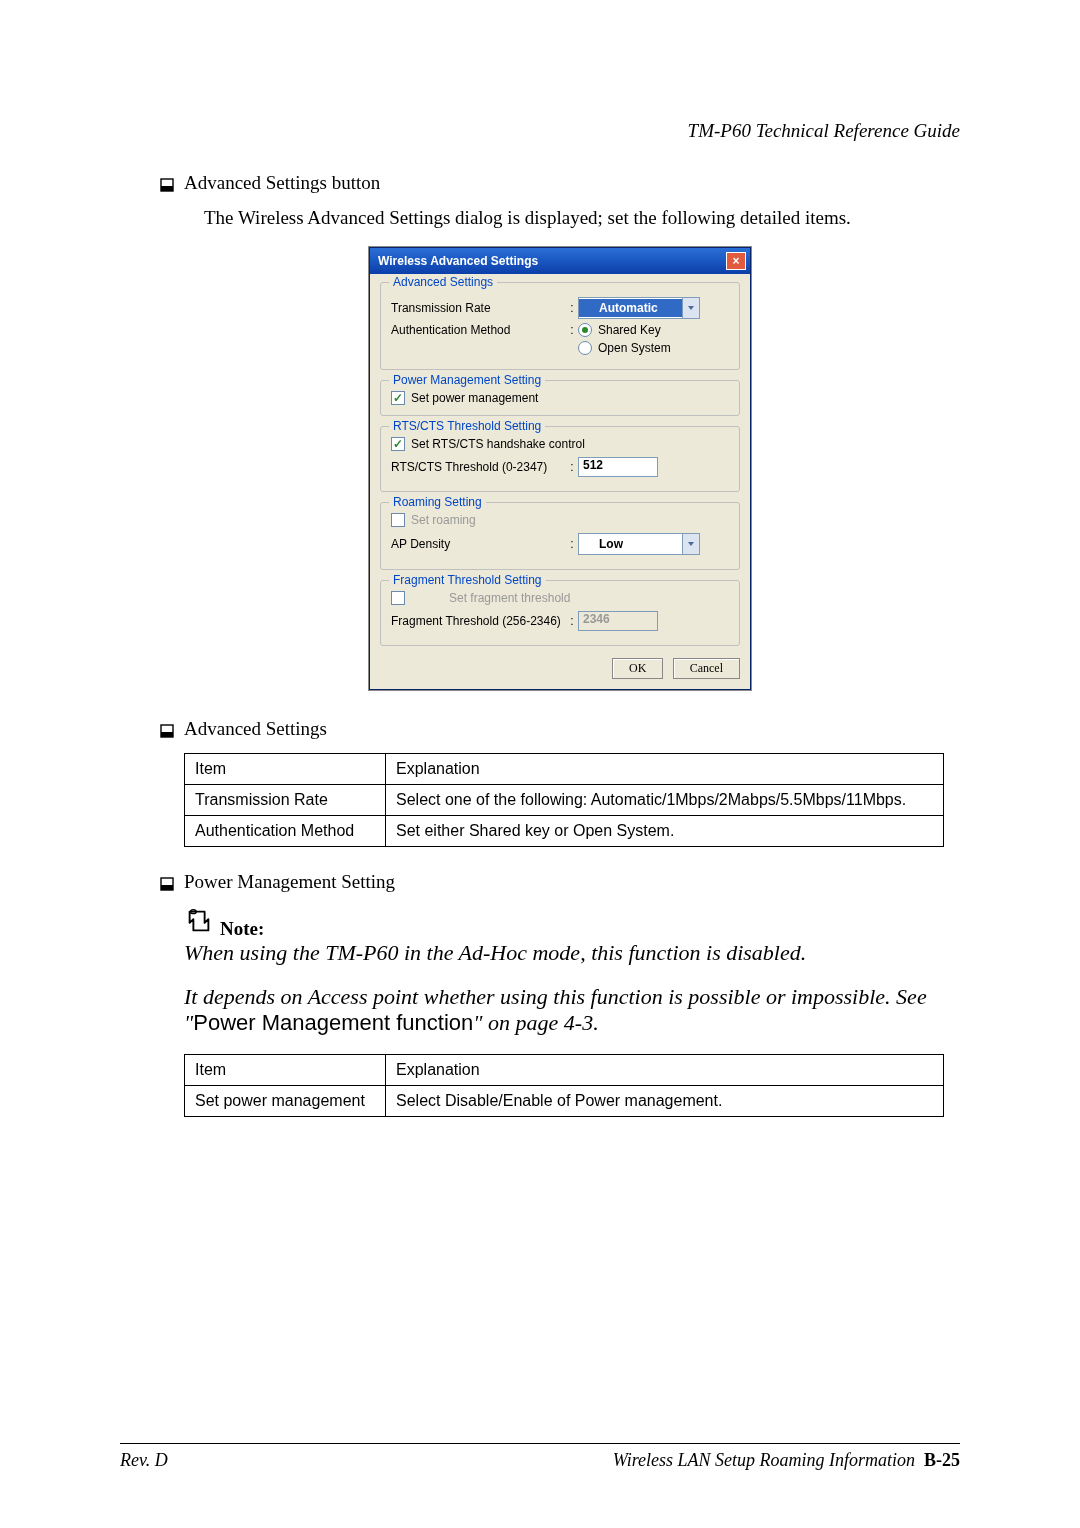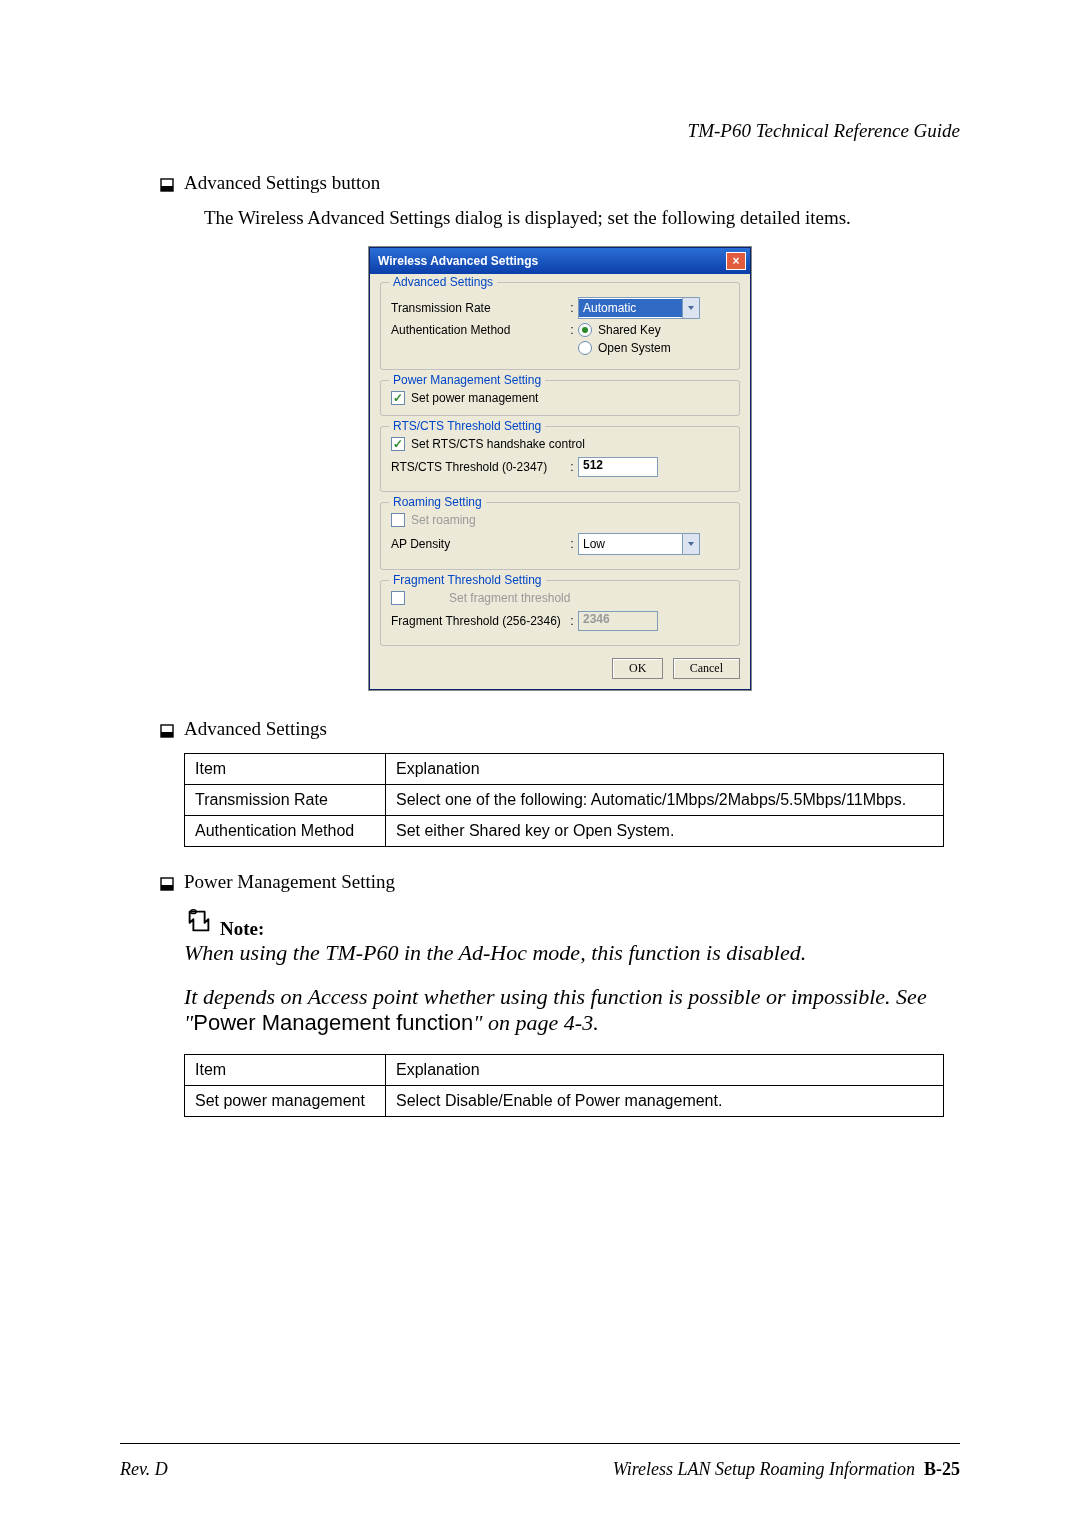--- a/index.html
+++ b/index.html
@@ -87,21 +87,21 @@
     font-size: 12px;
   }
   .flabel { width: 175px; color: #000; }
   .colon { width: 12px; text-align: center; }
   .combo {
     display: flex; align-items: center;
     border: 1px solid #7f9db9; background: #fff;
     height: 20px; width: 120px; font-size: 12px;
   }
   .combo.sel .val { background: #316ac5; color: #fff; }
-  .combo .val { flex: 1; padding: 2px 4px; }
+  .combo .val { flex: 1; padding: 2px 20px; font-weight: bold; }
   .combo .arrow {
     width: 16px; height: 100%;
     background: #dbe4f0;
     display: flex; align-items: center; justify-content: center;
     border-left: 1px solid #7f9db9;
   }
   .txt {
     border: 1px solid #7f9db9; background: #fff;
     height: 18px; width: 70px; padding: 0 4px; font-size: 12px; font-weight: bold;
   }
@@ -170,21 +170,21 @@
   
   .footer-rule {
     position: absolute;
     left: 120px; right: 120px;
     bottom: 84px;
     border-top: 1px solid #000;
   }
   .footer {
     position: absolute;
     left: 120px; right: 120px;
-    bottom: 48px;
+    bottom: 57px;
     display: flex; justify-content: space-between;
     font-size: 18px;
   }
   .footer .left { font-style: italic; }
   .footer .right { font-style: italic; }
   .footer .pg-code { font-weight: bold; font-style: normal; }
 </style>
 </head>
 <body>
 

